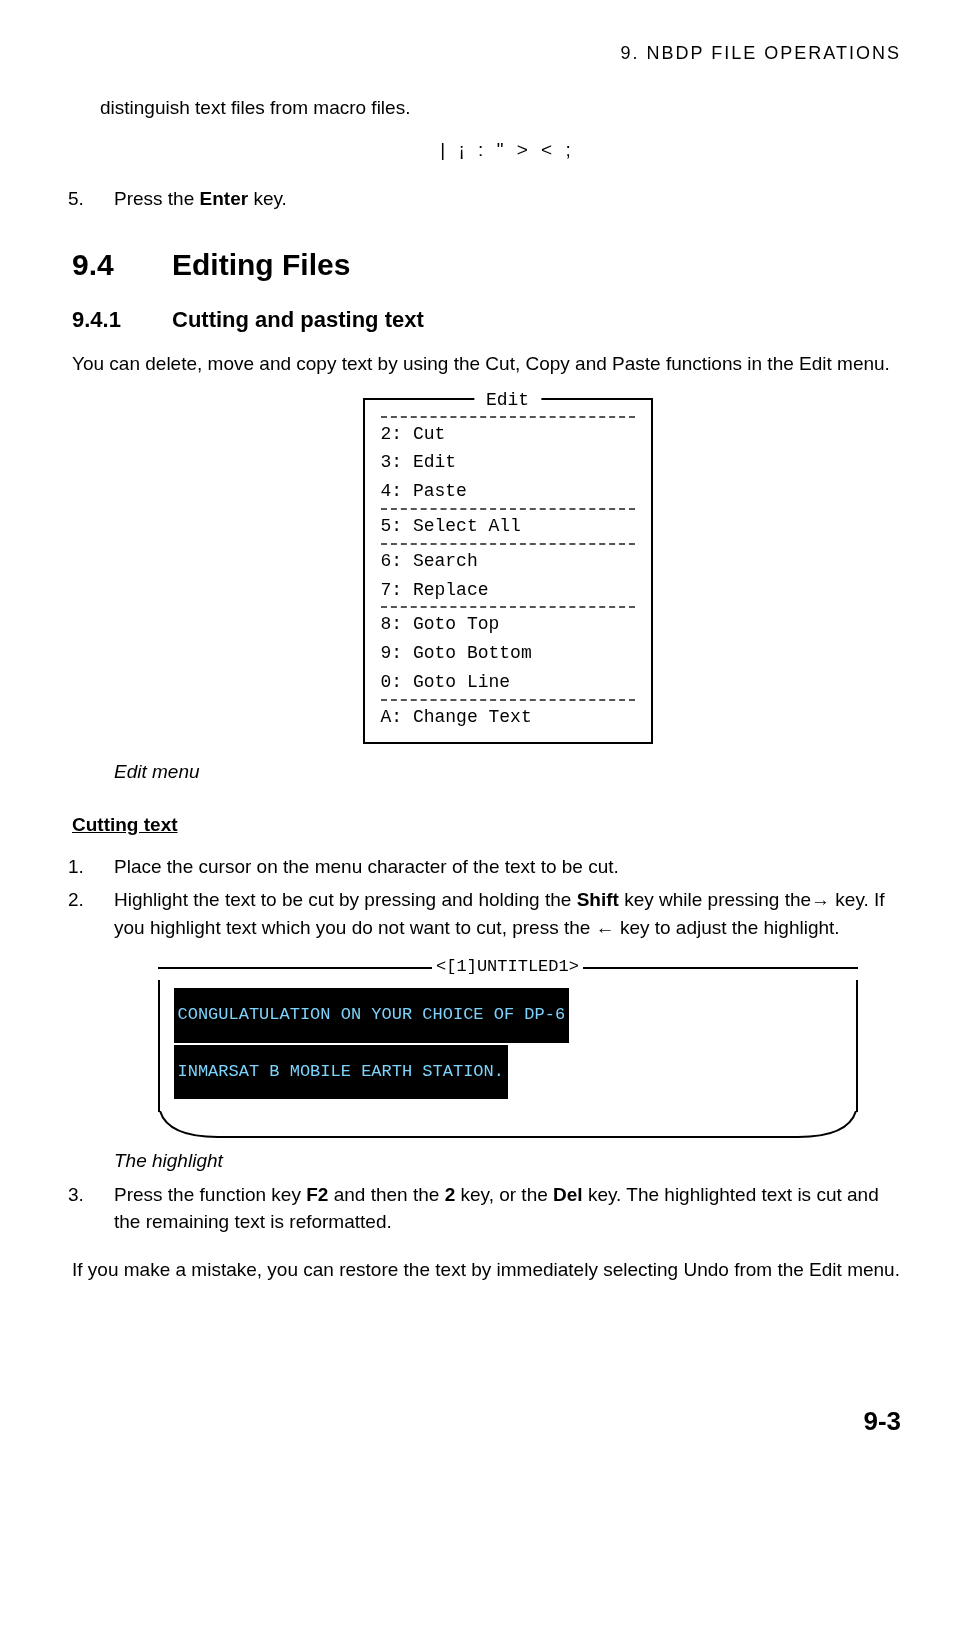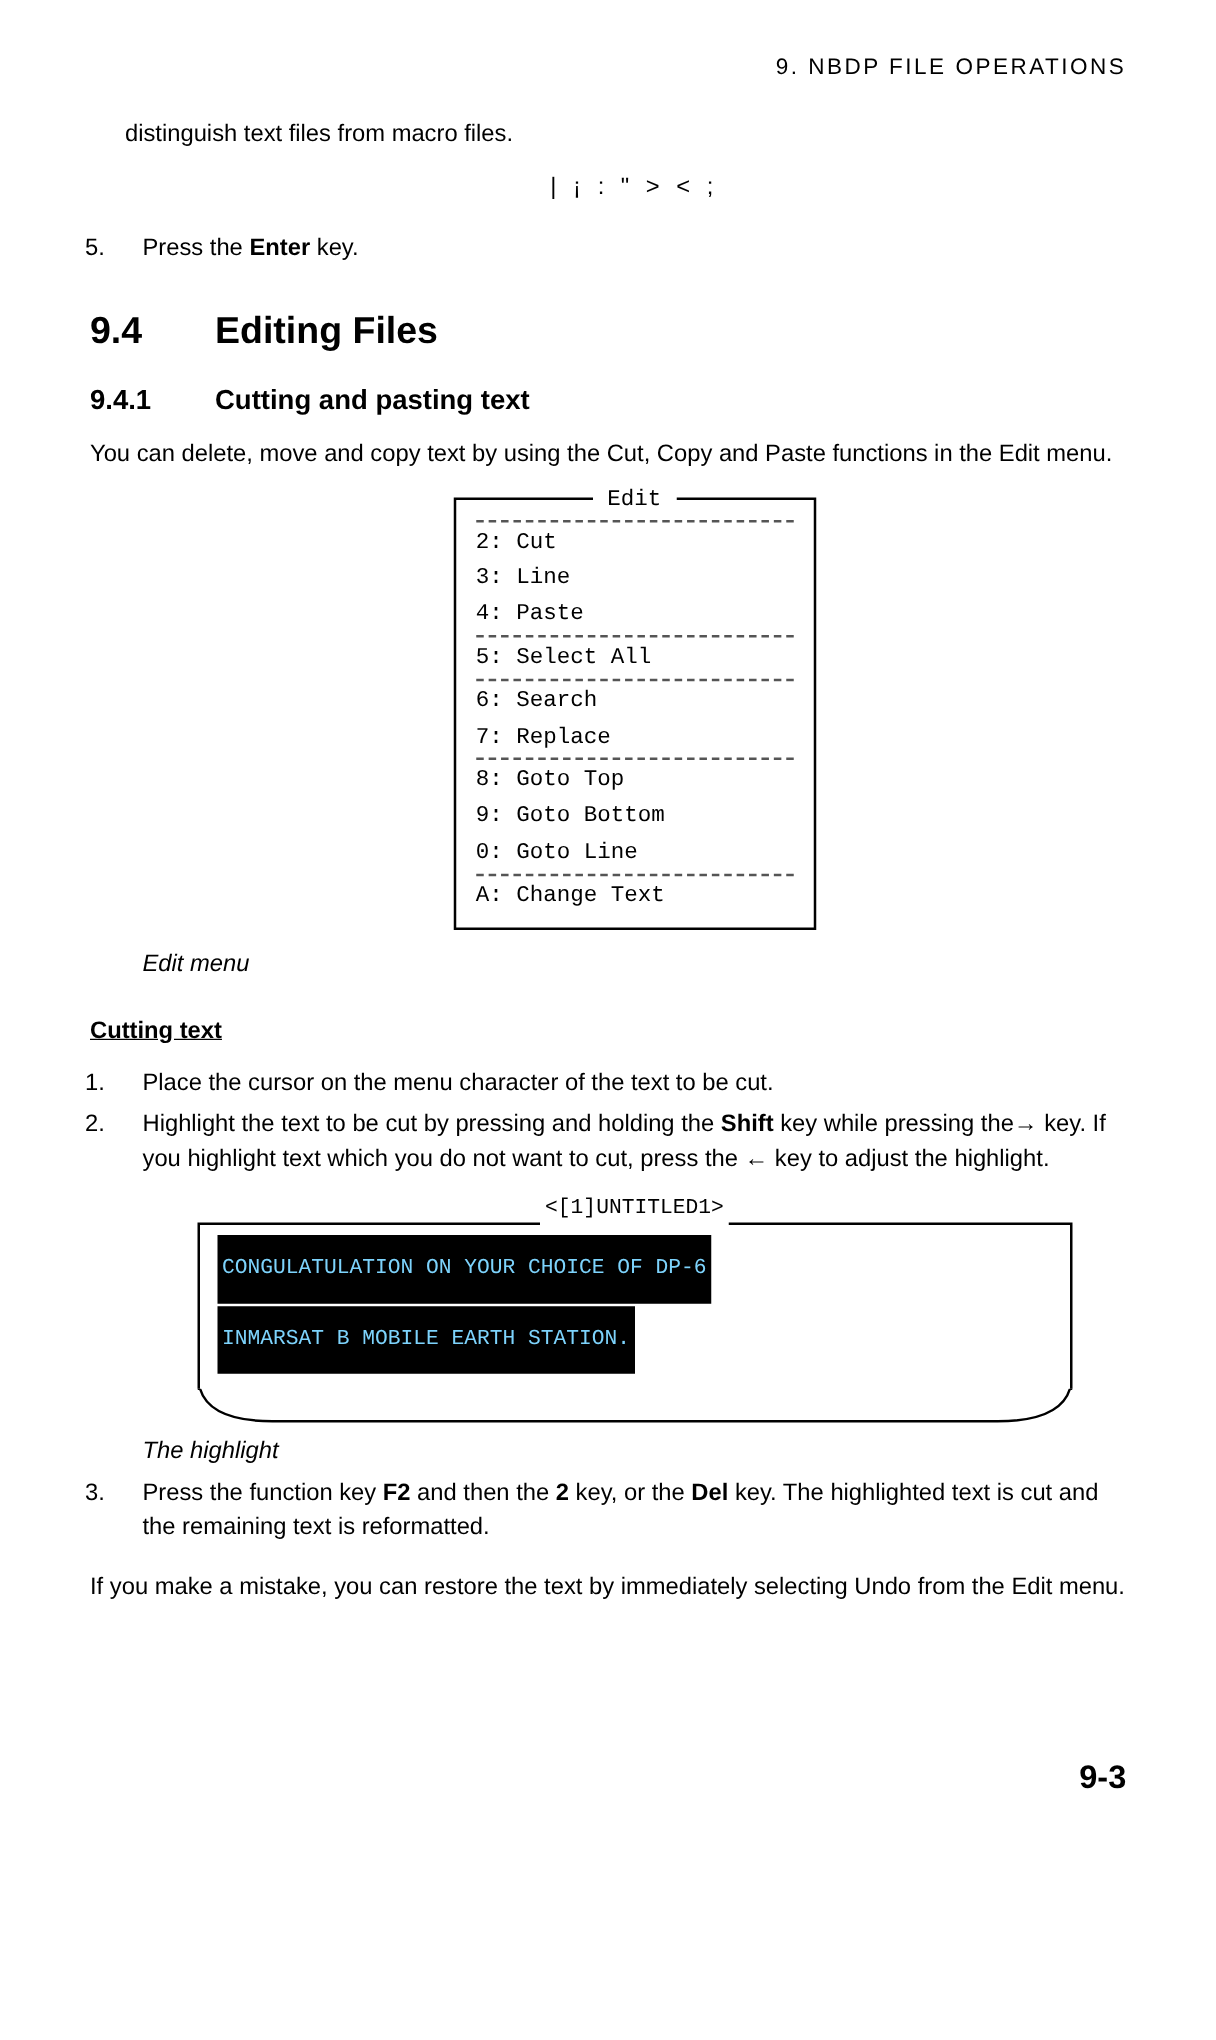--- a/index.html
+++ b/index.html
@@ -117,21 +117,21 @@
       justify-content: center;
       margin: 14px 0 6px 0;
     }
     .highlight-box {
       width: 700px;
       font-family: "Courier New", monospace;
       font-size: 17px;
     }
     .hb-top {
       display: flex;
-      align-items: flex-end;
+      align-items: center;
     }
     .hb-line {
       flex: 1;
       height: 2px;
       background: #000;
     }
     .hb-title {
       padding: 0 4px;
       font-family: "Courier New", monospace;
       font-size: 17px;
@@ -185,21 +185,21 @@
   </h3>
 
   <div class="intro-para">You can delete, move and copy text by using the Cut, Copy and Paste functions in the Edit menu.</div>
 
   <div class="edit-menu-wrap">
     <div class="edit-menu">
       <div class="edit-title-mask">Edit</div>
       <div style="height:8px;"></div>
       <hr class="edit-divider">
       <div>2: Cut</div>
-      <div>3: Line</div>
+      <div>3: Edit</div>
       <div>4: Paste</div>
       <hr class="edit-divider">
       <div>5: Select All</div>
       <hr class="edit-divider">
       <div>6: Search</div>
       <div>7: Replace</div>
       <hr class="edit-divider">
       <div>8: Goto Top</div>
       <div>9: Goto Bottom</div>
       <div>0: Goto Line</div>

